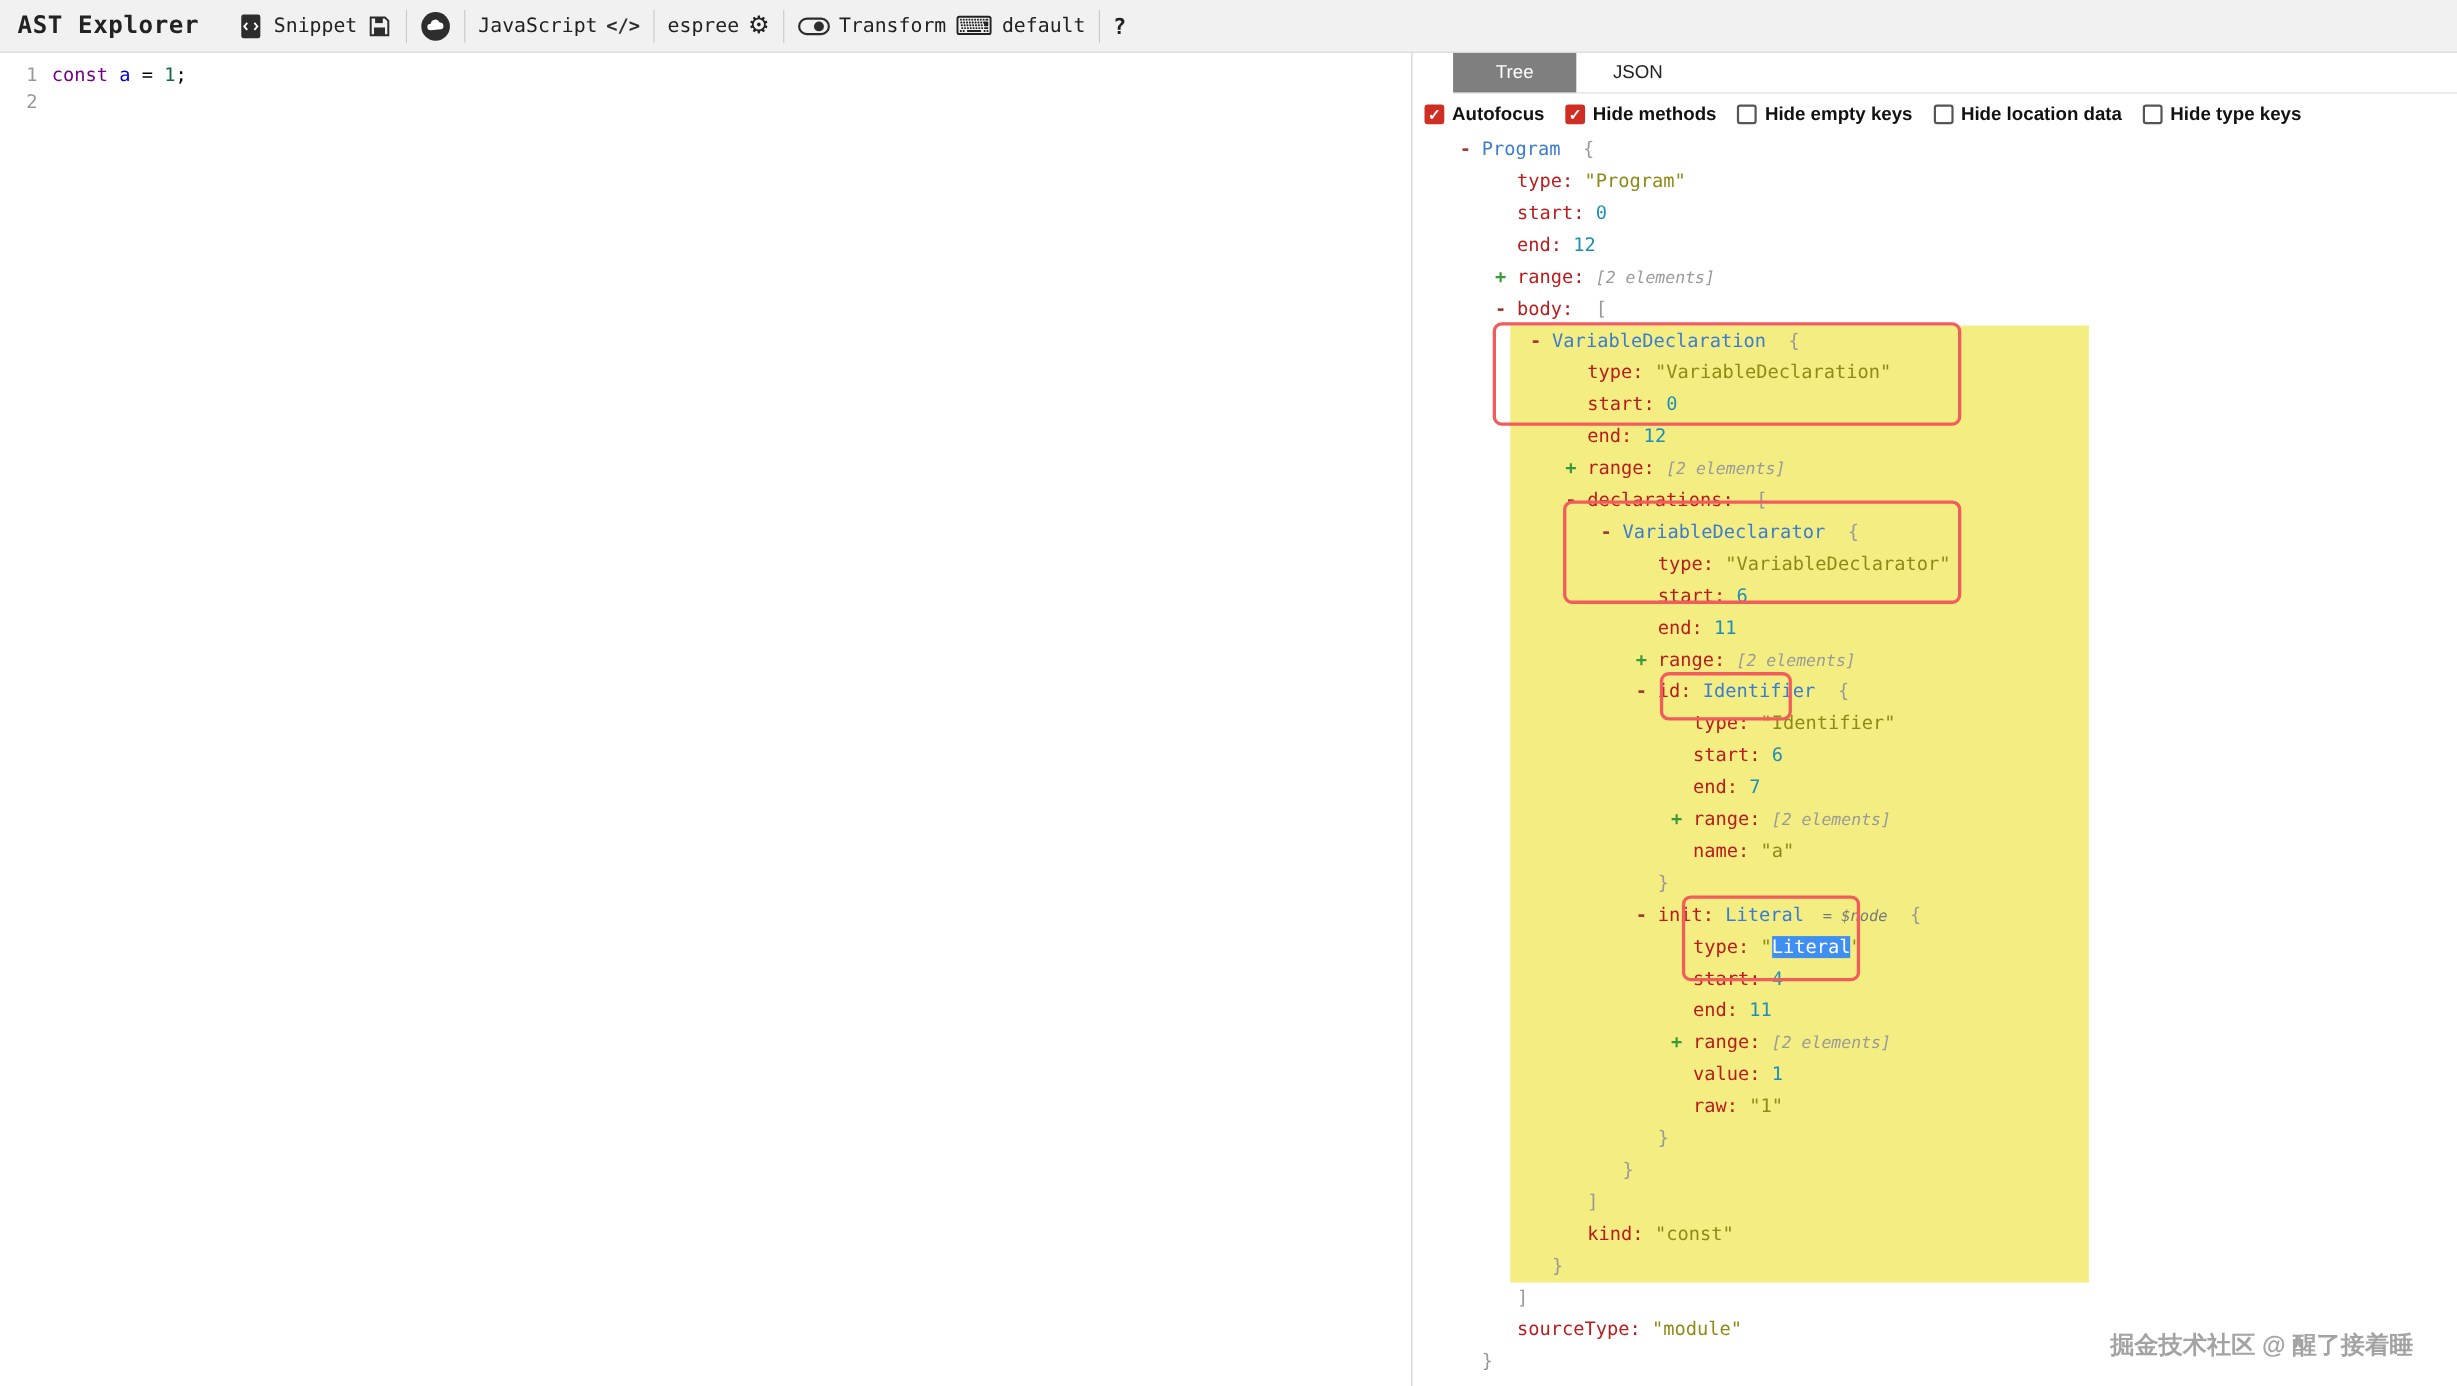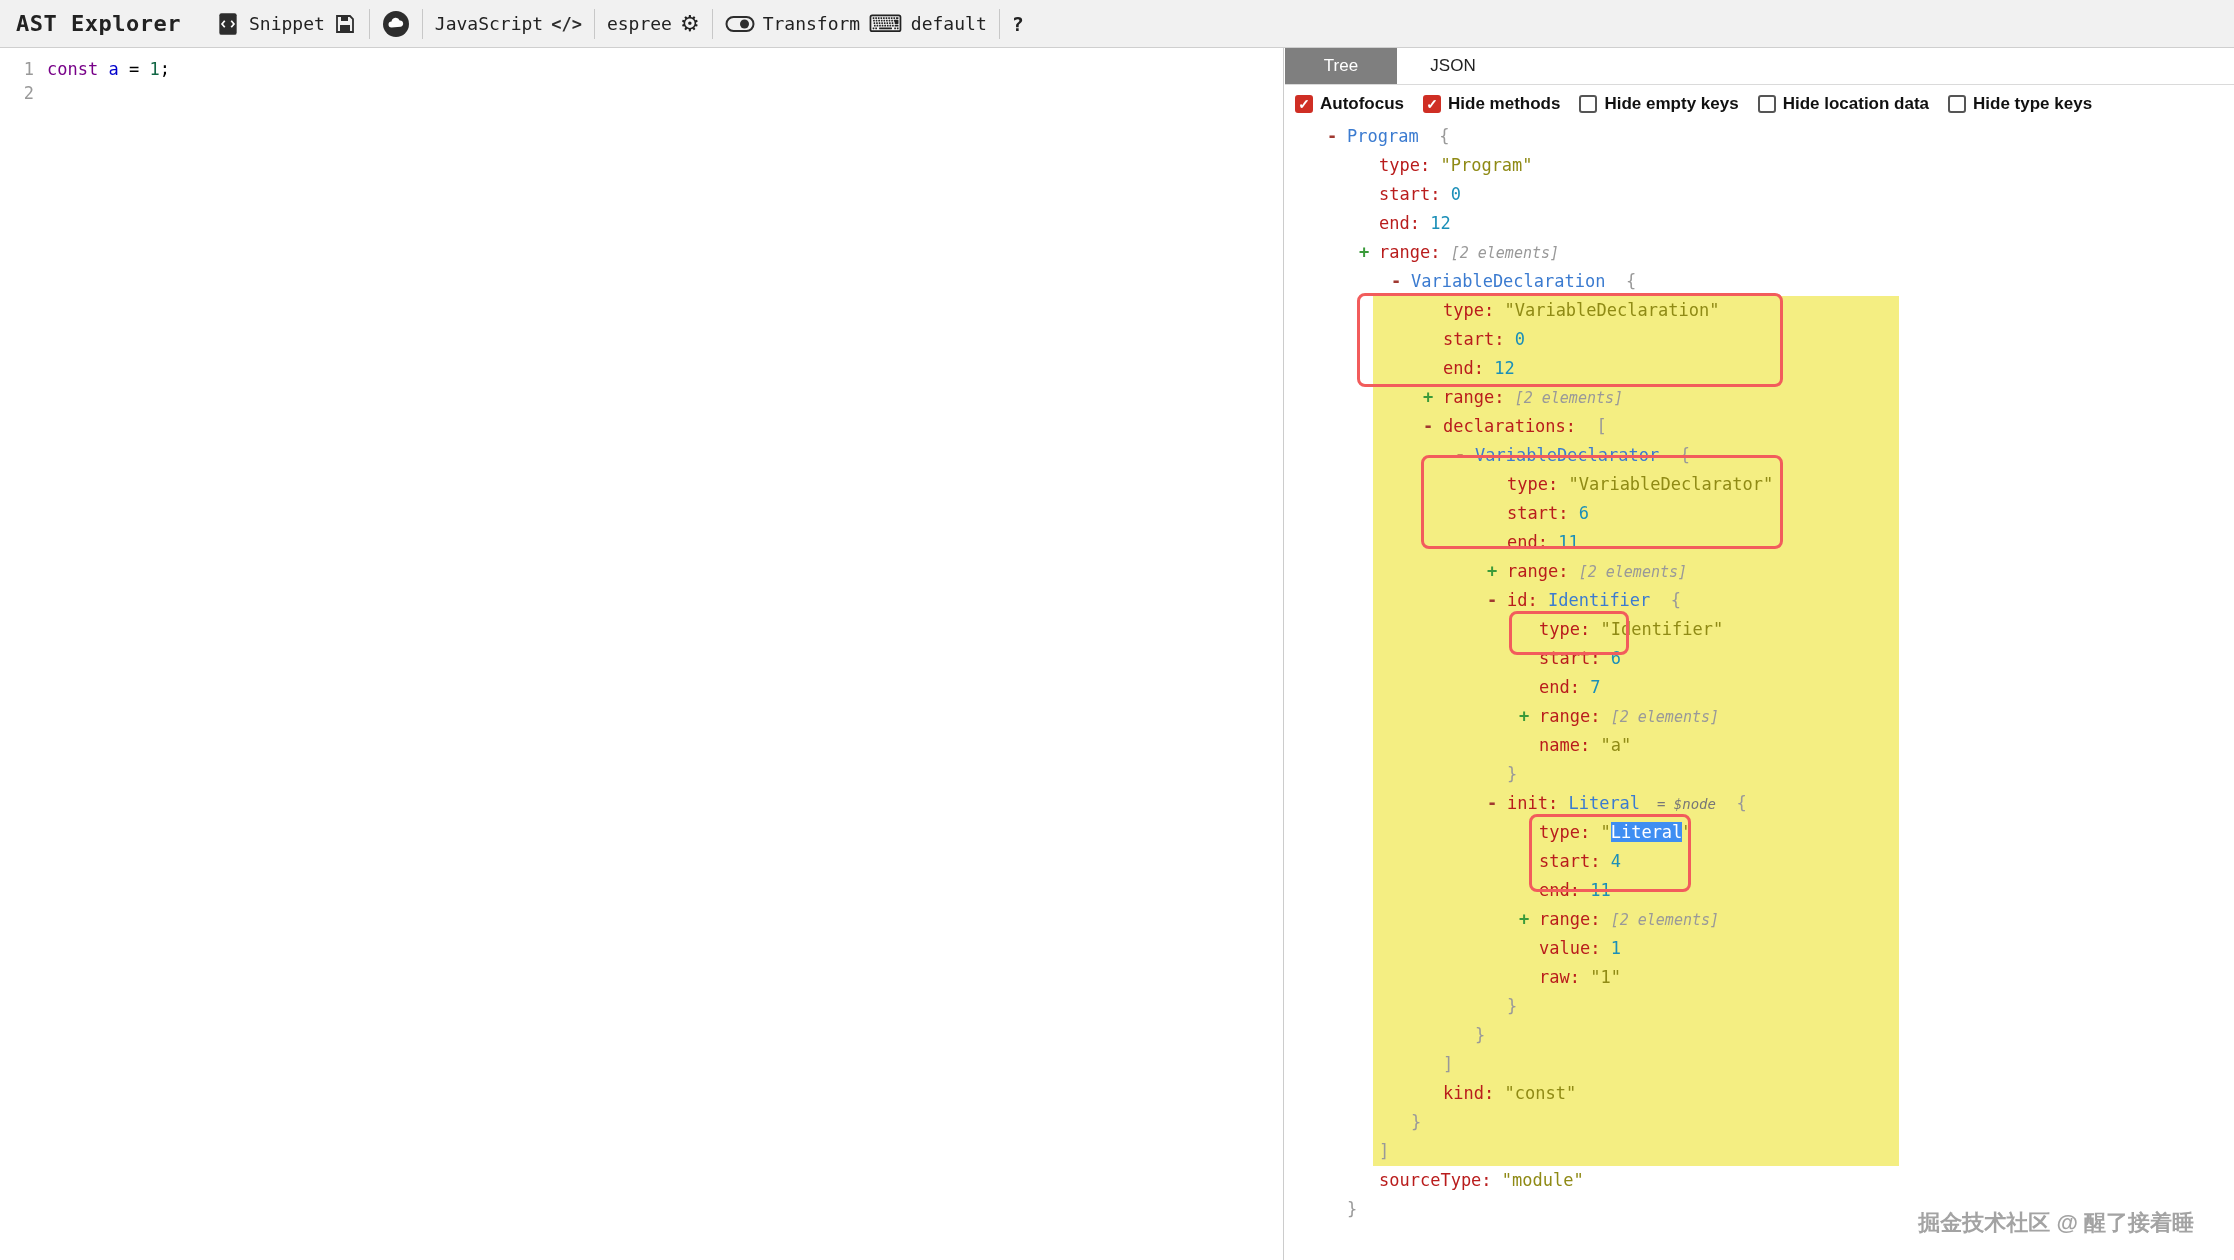--- a/index.html
+++ b/index.html
@@ -26,21 +26,21 @@
           font-family:"DejaVu Sans Mono",monospace;font-size:17px;line-height:24px;}
   .ed-line{display:flex;white-space:pre;}
   .ed-gutter{width:34px;flex:none;text-align:right;padding-right:13px;color:#999;}
   .tok-keyword{color:#708;}
   .tok-def{color:#00c;}
   .tok-number{color:#164;}
   .tok-plain{color:#000;}
 
   
   .rpanel{position:absolute;left:1285px;top:48px;width:949px;height:1212px;background:#fff;overflow:hidden;}
-  .tabbar{height:36px;display:flex;border-bottom:1px solid #dadada;background:#fff;}
+  .tabbar{height:36px;display:flex;border-bottom:1px solid #dadada;background:#fff;margin-left:36px;}
   .tab{width:112px;display:flex;align-items:center;justify-content:center;font-size:17px;
        color:#222;cursor:pointer;}
   .tab.active{background:#7f7f7f;color:#fff;}
   .options{height:38px;display:flex;align-items:center;padding-left:10px;gap:19px;
            font-size:17px;font-weight:600;color:#111;}
   .opt{display:inline-flex;align-items:center;cursor:pointer;}
   .cb{width:18px;height:18px;box-sizing:border-box;border:2px solid #555;border-radius:3px;
       background:#fff;display:inline-flex;align-items:center;justify-content:center;
       margin-right:7px;font-size:14px;font-weight:bold;line-height:1;}
   .cb.checked{background:#cf2e24;border-color:#cf2e24;color:#fff;}
@@ -169,20 +169,21 @@
       </div>
 
     <div class="hl-yellow"></div>
 
     <div class="tree">
         <div class="t-line"><span class="t-indent" style="width: 0px;"></span><span class="t-marker minus">-</span><span class="t-node">Program</span><span class="t-brace">  {</span></div>
         <div class="t-line"><span class="t-indent" style="width: 32px;"></span><span class="t-marker "> </span><span class="t-key">type:</span><span> </span><span class="t-str">"</span><span class="t-str">Program</span><span class="t-str">"</span></div>
         <div class="t-line"><span class="t-indent" style="width: 32px;"></span><span class="t-marker "> </span><span class="t-key">start:</span><span> </span><span class="t-num">0</span></div>
         <div class="t-line"><span class="t-indent" style="width: 32px;"></span><span class="t-marker "> </span><span class="t-key">end:</span><span> </span><span class="t-num">12</span></div>
         <div class="t-line"><span class="t-indent" style="width: 32px;"></span><span class="t-marker plus">+</span><span class="t-key">range:</span><span> </span><span class="t-collapsed">[2 elements]</span></div>
+        <div class="t-line"><span class="t-indent" style="width: 32px;"></span><span class="t-marker minus">-</span><span class="t-key">body:</span><span> </span><span class="t-brace"> [</span></div>
         <div class="t-line"><span class="t-indent" style="width: 64px;"></span><span class="t-marker minus">-</span><span class="t-node">VariableDeclaration</span><span class="t-brace">  {</span></div>
         <div class="t-line"><span class="t-indent" style="width: 96px;"></span><span class="t-marker "> </span><span class="t-key">type:</span><span> </span><span class="t-str">"</span><span class="t-str">VariableDeclaration</span><span class="t-str">"</span></div>
         <div class="t-line"><span class="t-indent" style="width: 96px;"></span><span class="t-marker "> </span><span class="t-key">start:</span><span> </span><span class="t-num">0</span></div>
         <div class="t-line"><span class="t-indent" style="width: 96px;"></span><span class="t-marker "> </span><span class="t-key">end:</span><span> </span><span class="t-num">12</span></div>
         <div class="t-line"><span class="t-indent" style="width: 96px;"></span><span class="t-marker plus">+</span><span class="t-key">range:</span><span> </span><span class="t-collapsed">[2 elements]</span></div>
         <div class="t-line"><span class="t-indent" style="width: 96px;"></span><span class="t-marker minus">-</span><span class="t-key">declarations:</span><span> </span><span class="t-brace"> [</span></div>
         <div class="t-line"><span class="t-indent" style="width: 128px;"></span><span class="t-marker minus">-</span><span class="t-node">VariableDeclarator</span><span class="t-brace">  {</span></div>
         <div class="t-line"><span class="t-indent" style="width: 160px;"></span><span class="t-marker "> </span><span class="t-key">type:</span><span> </span><span class="t-str">"</span><span class="t-str">VariableDeclarator</span><span class="t-str">"</span></div>
         <div class="t-line"><span class="t-indent" style="width: 160px;"></span><span class="t-marker "> </span><span class="t-key">start:</span><span> </span><span class="t-num">6</span></div>
         <div class="t-line"><span class="t-indent" style="width: 160px;"></span><span class="t-marker "> </span><span class="t-key">end:</span><span> </span><span class="t-num">11</span></div>

